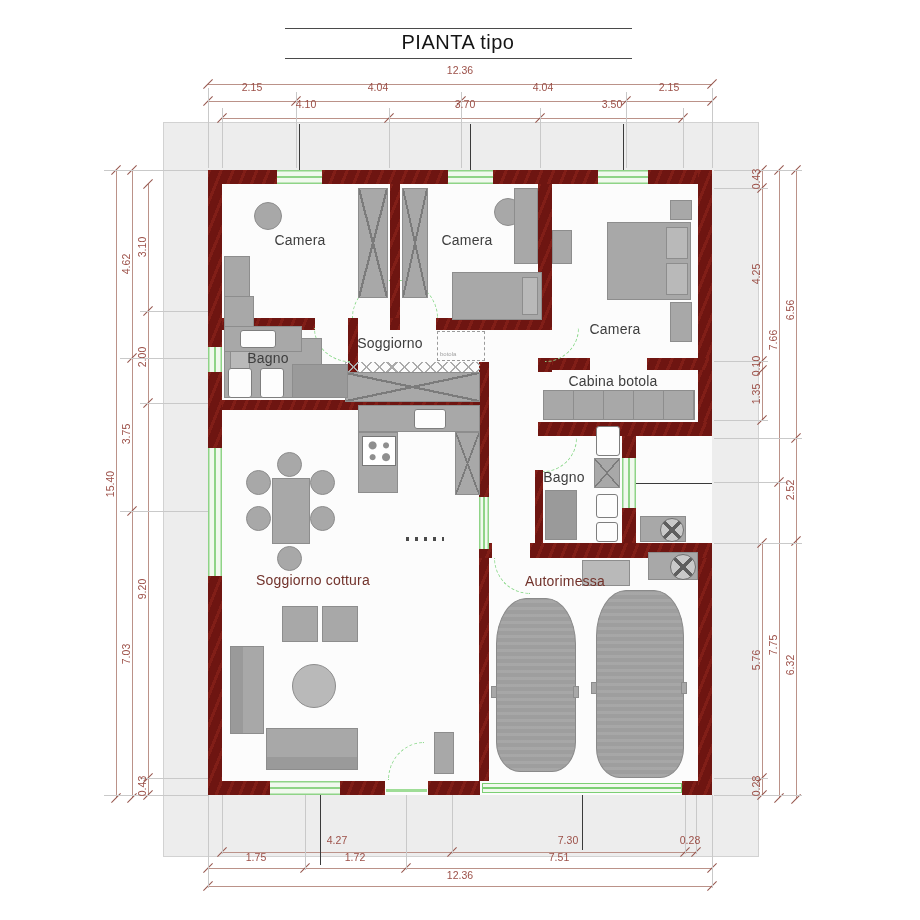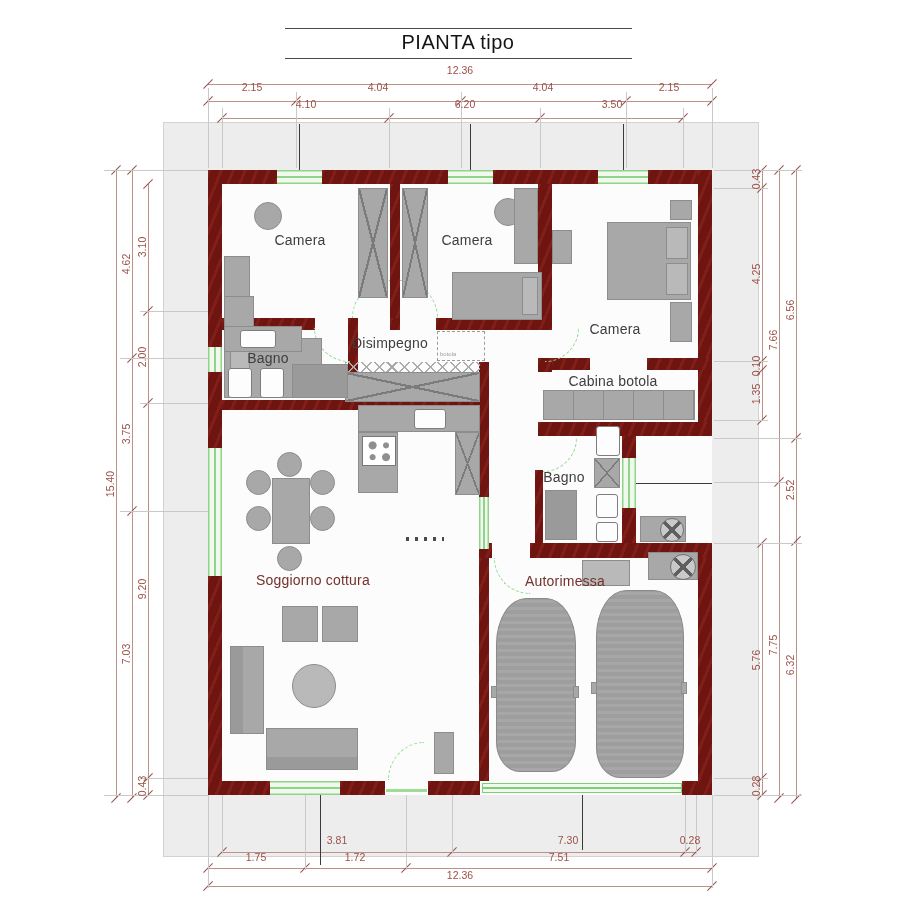--- a/index.html
+++ b/index.html
@@ -174,21 +174,21 @@
     <div class="f" style="left:434px;top:732px;width:20px;height:42px"></div>
     <div class="dots" style="left:406px;top:537px;width:38px"></div>
     <div class="ehd" style="left:636px;top:483px;width:76px"></div>
   </div>
 
   <div>
     <div class="lbl" style="left:300px;top:240px">Camera</div>
     <div class="lbl" style="left:467px;top:240px">Camera</div>
     <div class="lbl" style="left:615px;top:329px">Camera</div>
     <div class="lbl" style="left:268px;top:358px">Bagno</div>
-    <div class="lbl" style="left:390px;top:343px">Disimpegno</div>
+    <div class="lbl" style="left:390px;top:343px">Soggiorno</div>
     <div class="lbl" style="left:613px;top:381px">Cabina botola</div>
     <div class="lbl" style="left:564px;top:477px">Bagno</div>
     <div class="lbl red" style="left:313px;top:580px">Soggiorno cottura</div>
     <div class="lbl red" style="left:565px;top:581px">Autorimessa</div>
   </div>
 
   <div>
     <div class="dl" style="left:208px;top:84px;width:504px"></div>
     <div class="dl" style="left:208px;top:101px;width:504px"></div>
     <div class="dl" style="left:222px;top:118px;width:461px"></div>
@@ -289,23 +289,23 @@
     <div class="eh" style="left:714px;top:482px;width:74px"></div>
   </div>
 
   <div>
     <div class="d" style="left:460px;top:70px">12.36</div>
     <div class="d" style="left:252px;top:87px">2.15</div>
     <div class="d" style="left:378px;top:87px">4.04</div>
     <div class="d" style="left:543px;top:87px">4.04</div>
     <div class="d" style="left:669px;top:87px">2.15</div>
     <div class="d" style="left:306px;top:104px">4.10</div>
-    <div class="d" style="left:465px;top:104px">6.20</div>
+    <div class="d" style="left:465px;top:104px">3.70</div>
     <div class="d" style="left:612px;top:104px">3.50</div>
-    <div class="d" style="left:337px;top:840px">3.81</div>
+    <div class="d" style="left:337px;top:840px">4.27</div>
     <div class="d" style="left:568px;top:840px">7.30</div>
     <div class="d" style="left:690px;top:840px">0.28</div>
     <div class="d" style="left:256px;top:857px">1.75</div>
     <div class="d" style="left:355px;top:857px">1.72</div>
     <div class="d" style="left:559px;top:857px">7.51</div>
     <div class="d" style="left:460px;top:875px">12.36</div>
     <div class="dv" style="left:110px;top:484px">15.40</div>
     <div class="dv" style="left:126px;top:264px">4.62</div>
     <div class="dv" style="left:126px;top:434px">3.75</div>
     <div class="dv" style="left:126px;top:654px">7.03</div>

